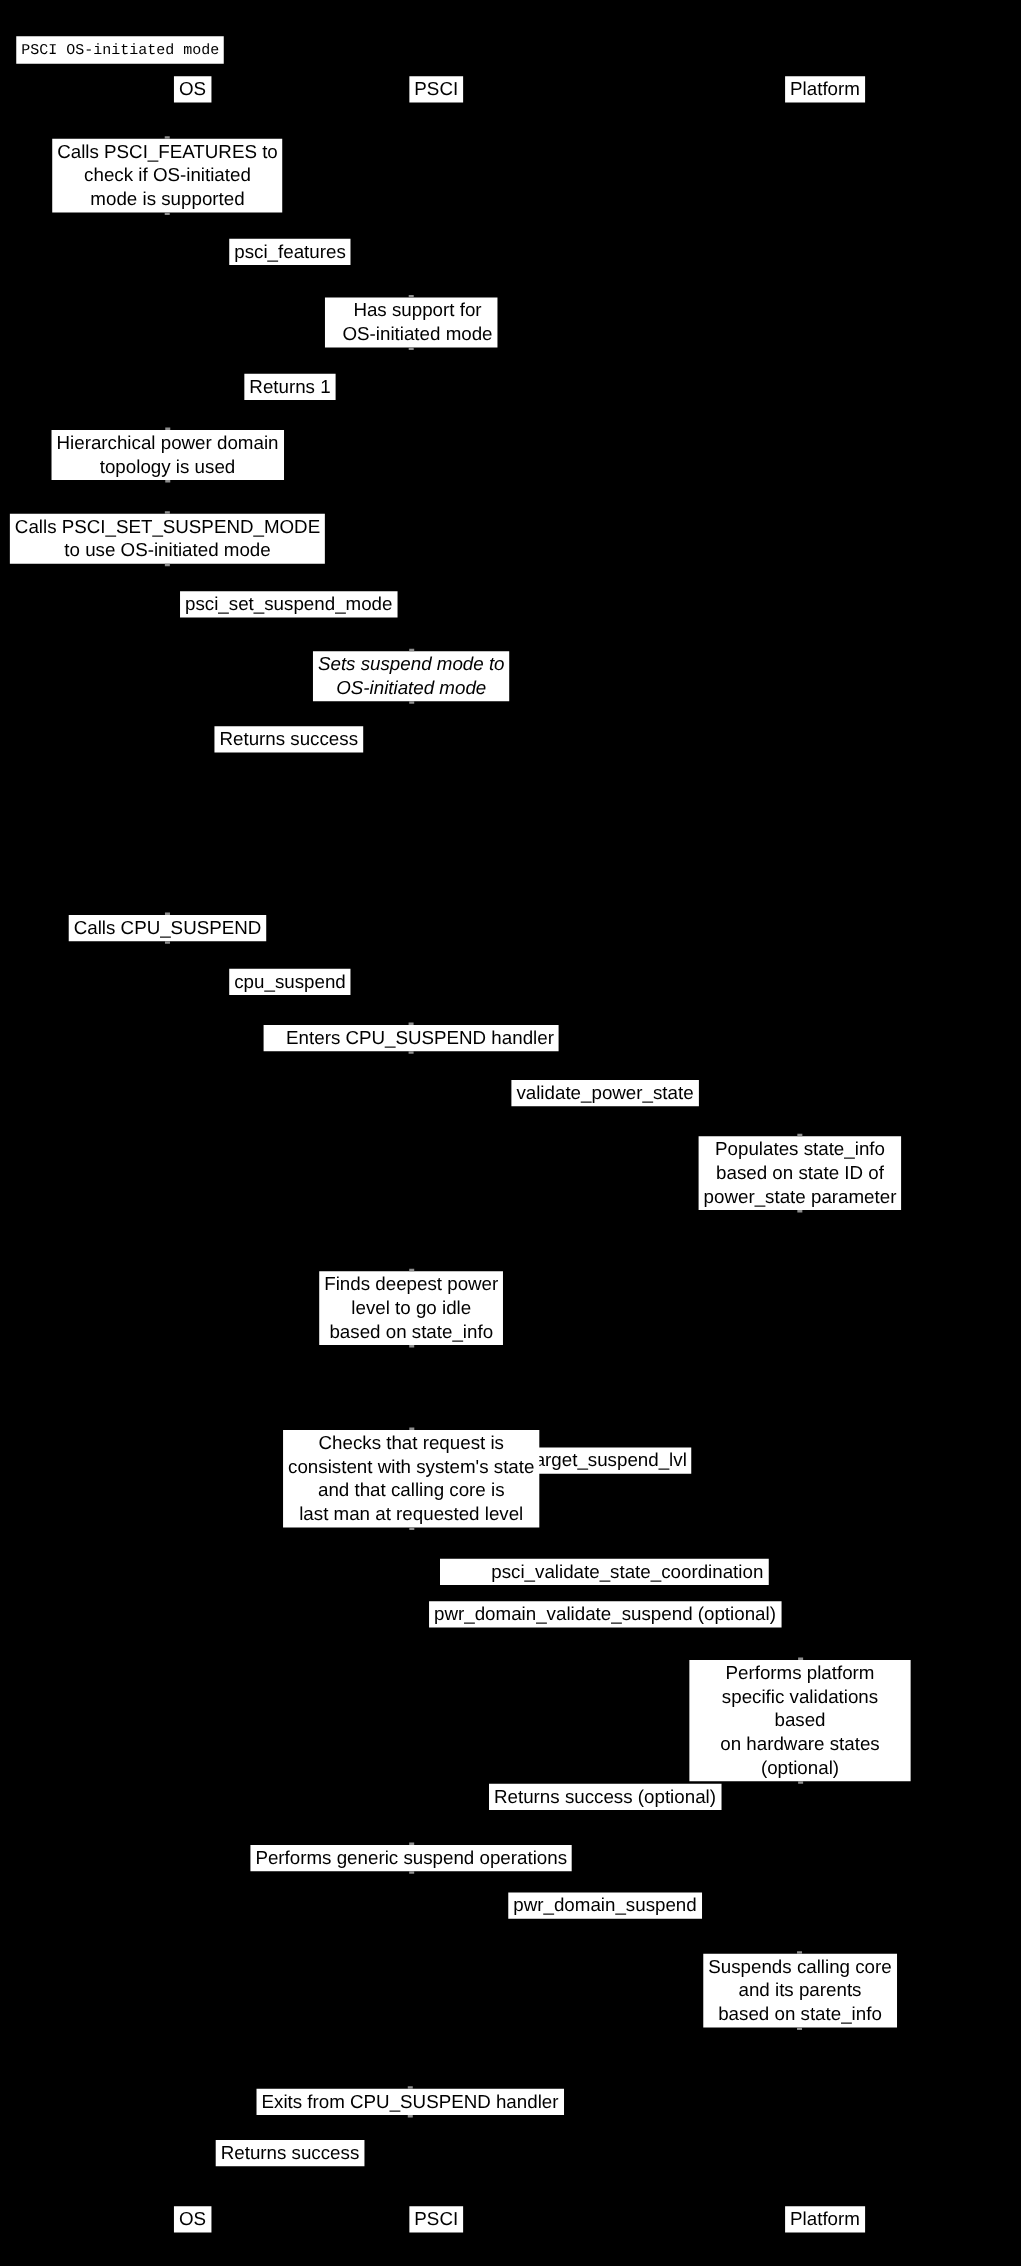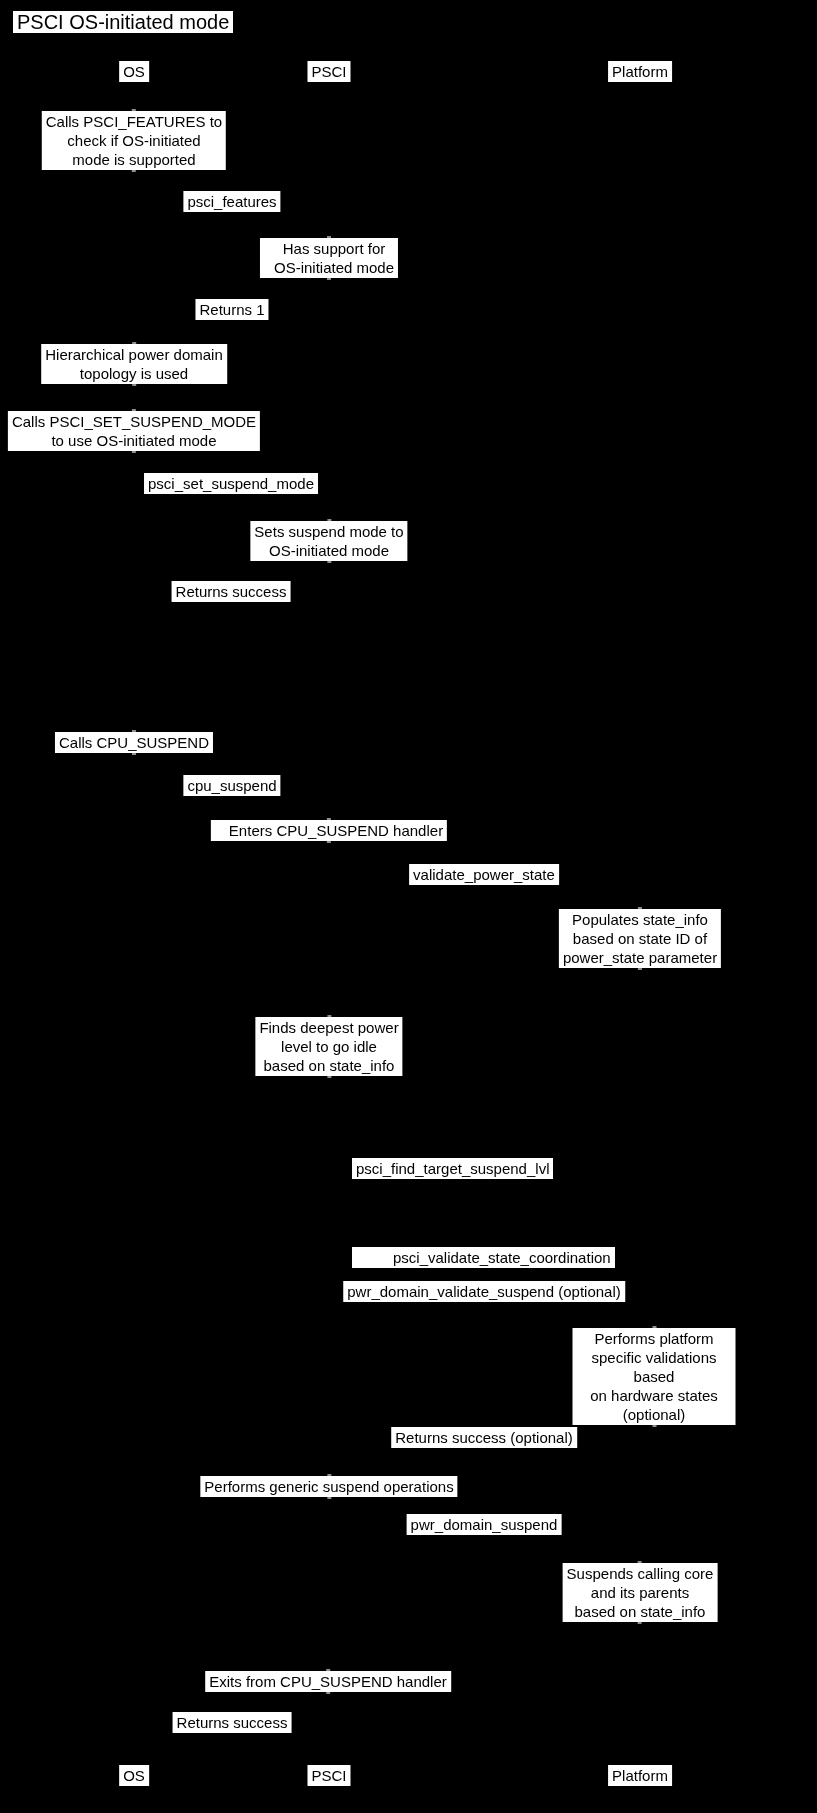--- a/index.html
+++ b/index.html
@@ -17,26 +17,27 @@
     color: #000000;
     font-size: 15px;
     line-height: 19px;
     padding: 1px 4px;
     white-space: pre-line;
     text-align: center;
   }
   .centered { transform: translateX(-50%); }
   .title {
     left: 13px;
-    top: 11px;
-    font-size: 20px;
+    top: 29px;
+    font-size: 12px;
     line-height: 20px;
     white-space: nowrap;
+    font-family: Liberation Mono, monospace;
   }
-  .actor { white-space: nowrap; }
+  .actor { white-space: nowrap; margin-left: 20px; }
   .label { white-space: pre-line; }
   
   .note::before, .note::after {
     content: "";
     position: absolute;
     left: 50%;
     margin-left: -2px;
     width: 4px;
     height: 2px;
     background: #8f8f8f;
@@ -71,37 +72,41 @@
 mode is supported</div>
     <div class="box label centered" style="left: 232px; top: 191px;">psci_features</div>
     <div class="box note centered" style="left: 329px; top: 238px; padding-left: 14px;">Has support for
 OS-initiated mode</div>
     <div class="box label centered" style="left: 232px; top: 299px;">Returns 1</div>
     <div class="box note centered" style="left: 134px; top: 344px;">Hierarchical power domain
 topology is used</div>
     <div class="box note centered" style="left: 134px; top: 411px;">Calls PSCI_SET_SUSPEND_MODE
 to use OS-initiated mode</div>
     <div class="box label centered" style="left: 231px; top: 473px;">psci_set_suspend_mode</div>
-    <div class="box note centered" style="left: 329px; top: 521px;">Sets suspend mode to
+    <div class="box note centered" style="left: 329px; top: 521px; font-style: italic;">Sets suspend mode to
 OS-initiated mode</div>
     <div class="box label centered" style="left: 231px; top: 581px;">Returns success</div>
     <div class="box note centered" style="left: 134px; top: 732px;">Calls CPU_SUSPEND</div>
     <div class="box label centered" style="left: 232px; top: 775px;">cpu_suspend</div>
     <div class="box note centered" style="left: 329px; top: 820px; padding-left: 18px;">Enters CPU_SUSPEND handler</div>
     <div class="box label centered" style="left: 484px; top: 864px;">validate_power_state</div>
     <div class="box note centered" style="left: 640px; top: 909px;">Populates state_info
 based on state ID of
 power_state parameter</div>
     <div class="box note centered" style="left: 329px; top: 1017px;">Finds deepest power
 level to go idle
 based on state_info</div>
     <div class="box label" style="left: 352px; top: 1158px;">psci_find_target_suspend_lvl</div>
+    <div class="box note centered" style="left: 329px; top: 1144px;">Checks that request is
+consistent with system's state
+and that calling core is
+last man at requested level</div>
     <div class="box label" style="left: 352px; top: 1247px; padding-left: 41px;">psci_validate_state_coordination</div>
     <div class="box label centered" style="left: 484px; top: 1281px;">pwr_domain_validate_suspend (optional)</div>
-    <div class="box note centered" style="left: 640px; top: 1328px; margin-left: 14px;">Performs platform
+    <div class="box note centered" style="left: 640px; top: 1328px;">Performs platform
 specific validations based
 on hardware states
 (optional)</div>
     <div class="box label centered" style="left: 484px; top: 1427px;">Returns success (optional)</div>
     <div class="box note centered" style="left: 329px; top: 1476px;">Performs generic suspend operations</div>
     <div class="box label centered" style="left: 484px; top: 1514px;">pwr_domain_suspend</div>
     <div class="box note centered" style="left: 640px; top: 1563px;">Suspends calling core
 and its parents
 based on state_info</div>
     <div class="box note centered" style="left: 328px; top: 1671px;">Exits from CPU_SUSPEND handler</div>

